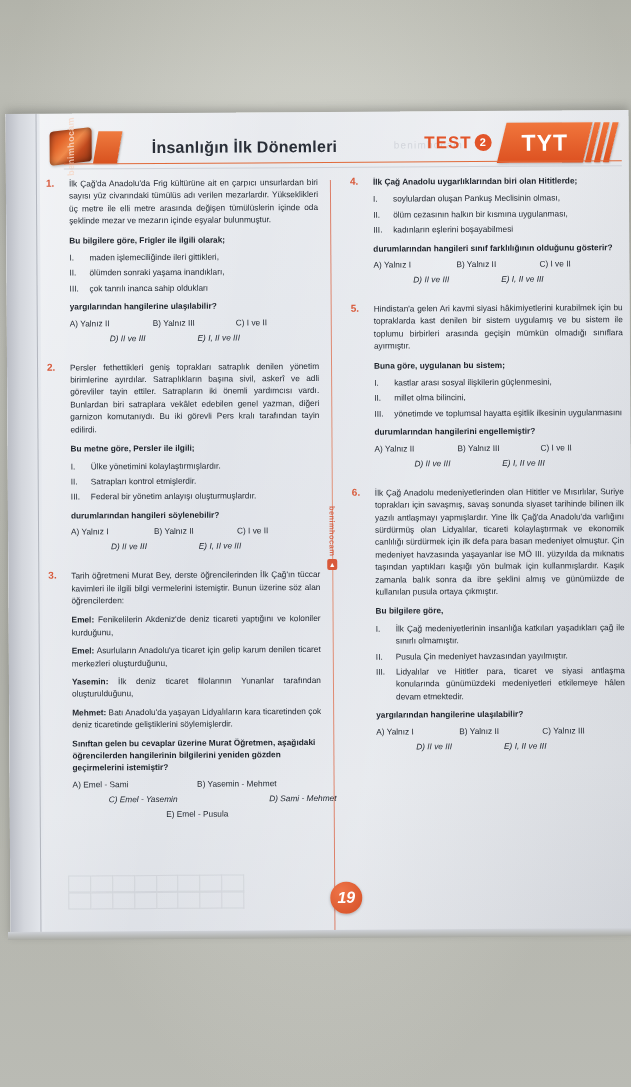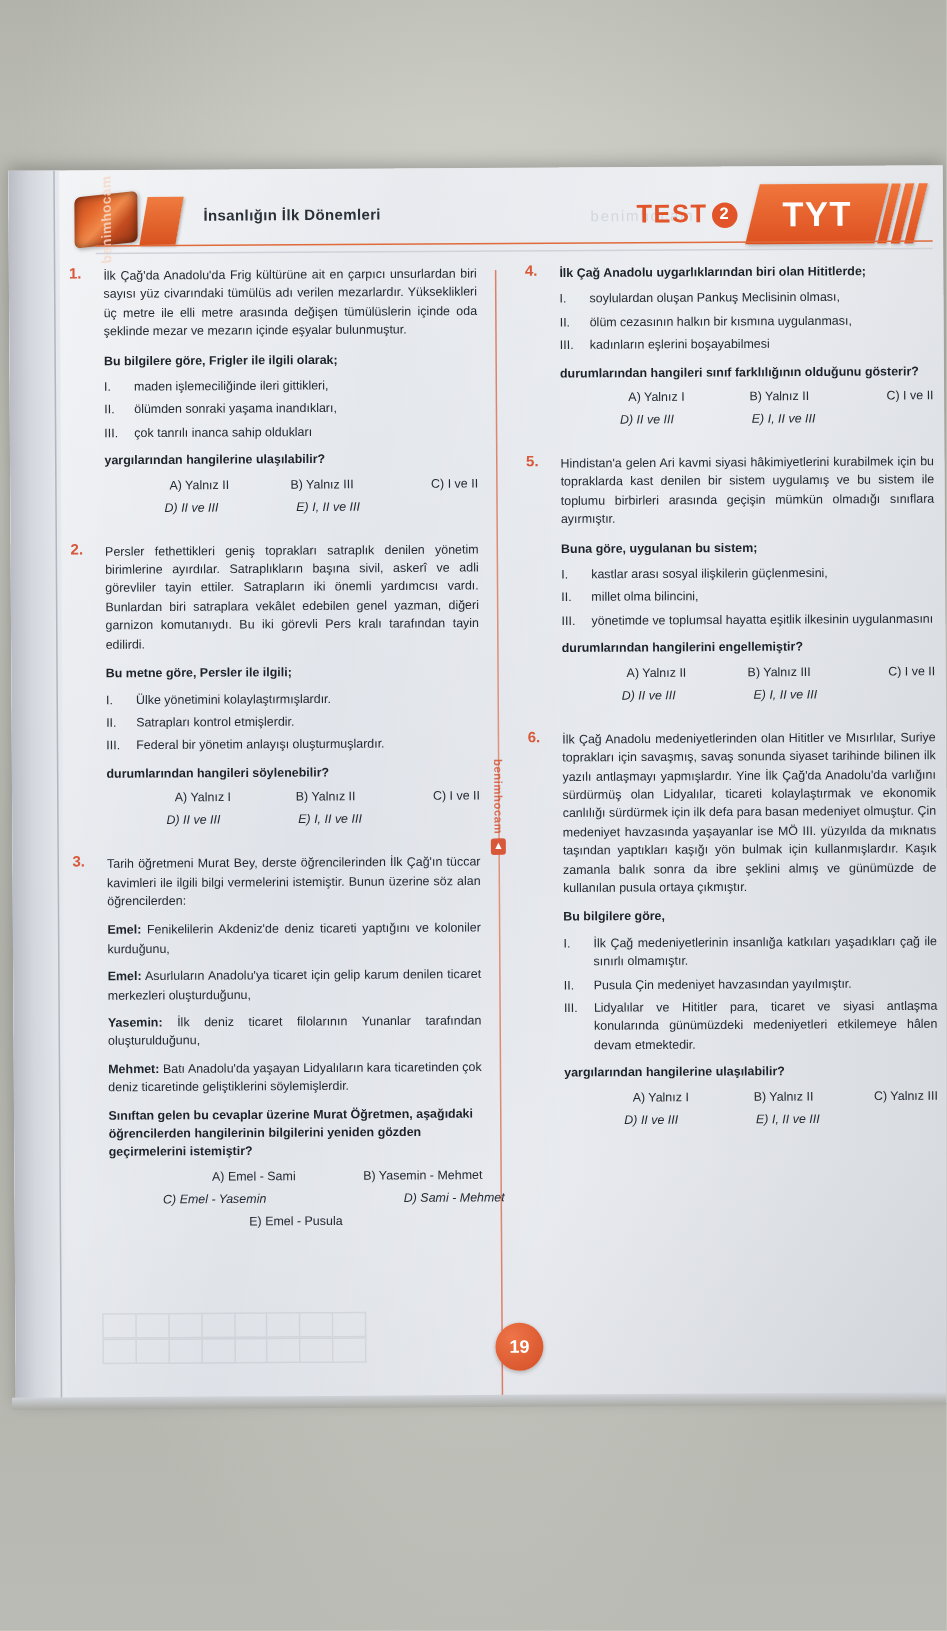--- a/index.html
+++ b/index.html
@@ -65,22 +65,22 @@
     color:#f6d9c9;font-size:9px;font-weight:bold;letter-spacing:.3px;
     transform:rotate(-90deg);white-space:nowrap;opacity:.85;
   }
   .logo-slab{
     position:absolute;left:52px;top:10px;width:24px;height:32px;
     background:linear-gradient(180deg,#ef7b3f,#d8521f);
     transform:skewX(-10deg);
     box-shadow:1px 1px 2px rgba(0,0,0,.25);
   }
   .hdr-title{
-    position:absolute;left:92px;top:18px;
-    font-size:10px;font-weight:bold;color:#2a2f38;letter-spacing:.25px;
+    position:absolute;left:108px;top:18px;
+    font-size:16px;font-weight:bold;color:#2a2f38;letter-spacing:.25px;
   }
   .hdr-ghost{
     position:absolute;left:350px;top:20px;font-size:10px;color:#d3d6dc;
     letter-spacing:1.2px;
   }
   .test-label{
     position:absolute;right:130px;top:14px;
     font-size:17px;font-weight:bold;color:#e2552a;letter-spacing:1px;
   }
   .test-num{
@@ -156,37 +156,38 @@
     font-size:8.3px;line-height:12.4px;color:#242a33;
     display:flex;gap:5px;margin-bottom:3px;text-align:justify;
   }
   .romans li .rn{flex:0 0 15px;}
   .romans li .rt{flex:1 1 auto;}
   .named{font-size:8.3px;line-height:12.4px;color:#242a33;margin:0 0 6px 0;text-align:justify;}
   .named b{color:#1d222a;}
   
   .opts{margin-top:4px;}
   .opt-row{display:flex;font-size:8.3px;color:#242a33;margin-bottom:5px;}
-  .opt-row.r1 > span{flex:0 0 33.33%;text-align:right;}
+  .opt-row.r1 > span{flex:0 0 33.33%;}
   .opt-row.r2{padding-left:16%;}
   .opt-row.r2 > span{flex:0 0 42%;font-style:italic;}
   .opt-row.single{justify-content:center;}
 
   
   .opts-2col .opt-row.r1 > span{flex:0 0 50%;}
   .opts-2col .opt-row.r2 > span{flex:0 0 50%;margin-left:36px;}
   .opts-2col .opt-row.r2{padding-left:0;}
 
   
   .page-num{
     position:absolute;left:286px;top:770px;width:32px;height:32px;border-radius:50%;
     background:radial-gradient(circle at 35% 30%,#ee7448,#d44f26);
-    color:#fff;font-size:12px;font-weight:bold;
+    color:#fff;font-size:16px;font-weight:bold;
     display:flex;align-items:center;justify-content:center;
     box-shadow:0 1px 3px rgba(0,0,0,.25);
+    font-style:italic;
   }
   
   .bleed{
     position:absolute;left:24px;top:762px;width:176px;height:34px;
     opacity:.10;
   }
   .bleed-row{display:flex;height:17px;}
   .bleed-cell{
     flex:1;border:1px solid #5a6068;border-left:none;
     font-size:7px;color:#333;display:flex;align-items:center;justify-content:center;

